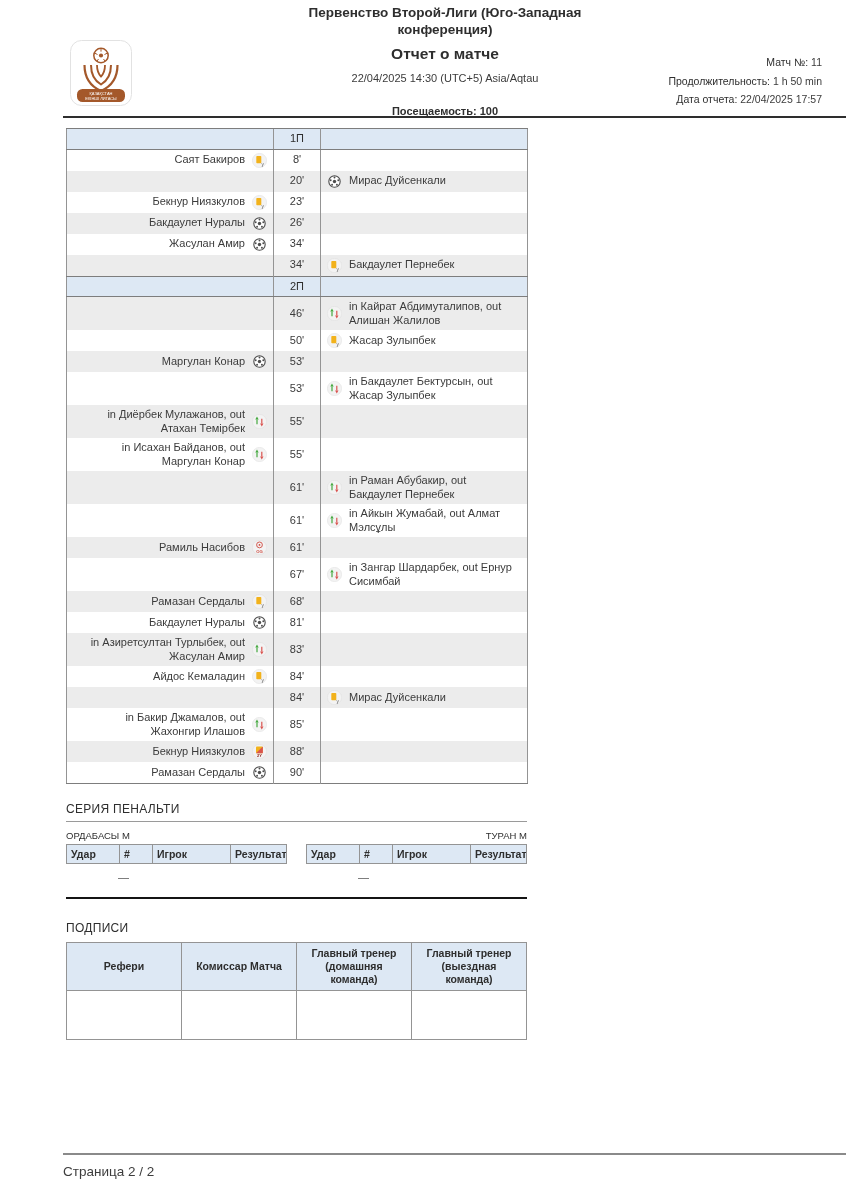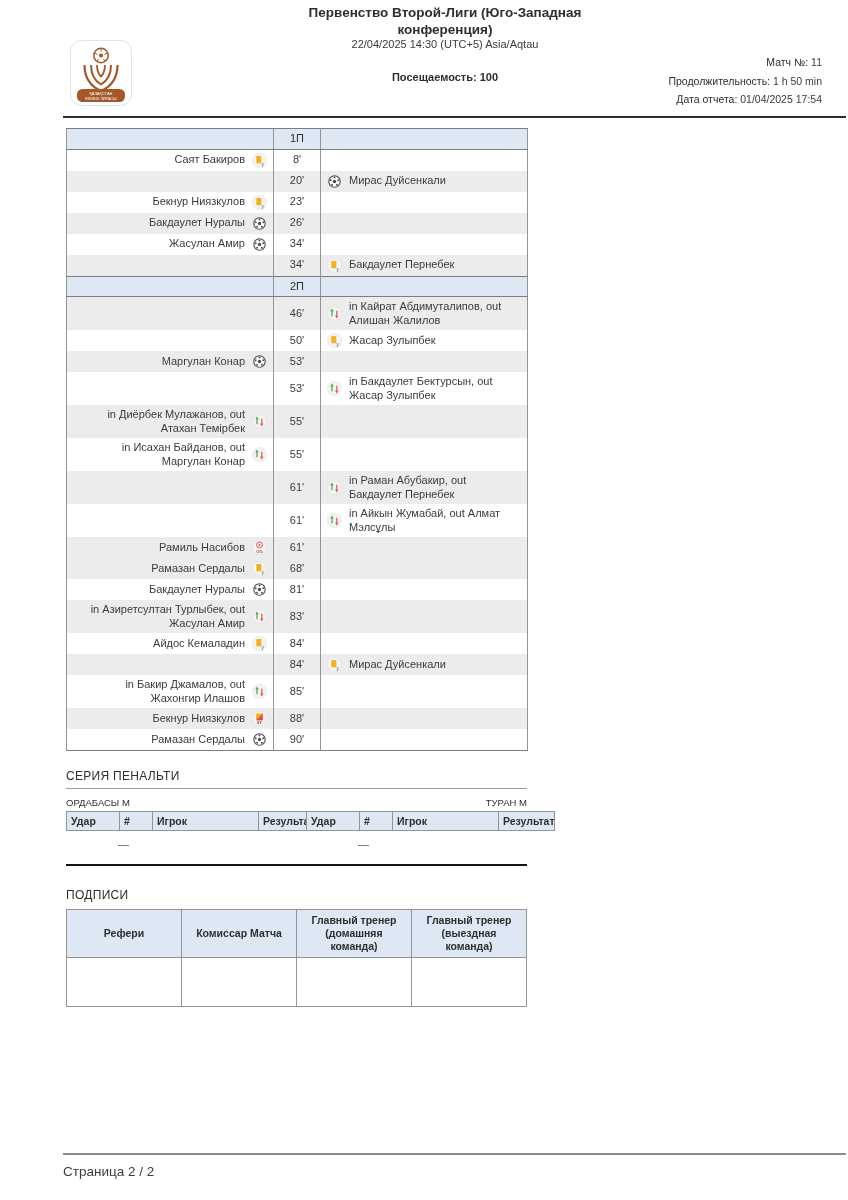--- a/index.html
+++ b/index.html
@@ -5,21 +5,21 @@
   html,body { margin:0; padding:0; background:#ffffff; }
   body { width:848px; height:1200px; font-family:"Liberation Sans", sans-serif; color:#3b3b3b; }
   .page { position:relative; width:848px; height:1200px; background:#fff; overflow:hidden; }
 
   
   .header { position:relative; height:118px; }
   .logo { position:absolute; left:70px; top:40px; }
   .h-center { position:absolute; left:290px; top:4px; width:310px; text-align:center; }
   .h-title { font-size:13.5px; font-weight:bold; line-height:17px; color:#2e2e2e; }
   .h-report { font-size:15.5px; font-weight:bold; margin-top:7px; color:#2e2e2e; }
-  .h-datetime { font-size:11px; color:#3b3b3b; }
+  .h-datetime { font-size:11px; margin-top:9px; color:#3b3b3b; }
   .h-attendance { font-size:11px; font-weight:bold; margin-top:21px; color:#2e2e2e; }
   .h-right { position:absolute; right:26px; top:53px; text-align:right; font-size:10.5px; line-height:18.5px; color:#3b3b3b; }
   .h-right .lbl { font-weight:normal; color:#2e2e2e; }
   .header-rule { position:absolute; left:63px; right:2px; top:116px; border-bottom:2px solid #2e2e2e; }
 
   
   .content { position:absolute; left:66px; top:128px; width:461px; }
 
   
   table.events { border-collapse:collapse; table-layout:fixed; width:461px;
@@ -36,21 +36,21 @@
   .evt-icon { flex:0 0 auto; width:15px; height:15px; display:inline-block; }
   .evt-icon svg { display:block; }
 
   
   .pen-section { margin-top:18px; }
   .sec-label { font-size:12px; color:#2e2e2e; letter-spacing:0.3px; }
   .pen-rule { border-bottom:1px solid #9a9a9a; margin-top:5px; }
   .pen-teams { display:flex; justify-content:space-between; margin-top:8px; font-size:9.5px; color:#2e2e2e; }
   .pen-tables { display:flex; justify-content:space-between; margin-top:3px; }
   .pen-block { width:221px; }
-  table.pen { border-collapse:collapse; table-layout:fixed; width:249px; font-size:10.5px; }
+  table.pen { border-collapse:collapse; table-layout:fixed; width:221px; font-size:10.5px; }
   table.pen th { background:#dde8f4; border:1px solid #949494; font-weight:bold; text-align:left;
     padding:3px 4px; white-space:nowrap; overflow:hidden; color:#2e2e2e; }
   th.pen-c0 { width:44px; }
   th.pen-c1 { width:24px; text-align:center; }
   th.pen-c3 { width:47px; }
   .pen-dash { margin:7px 0 0 52px; color:#555; font-size:11px; }
   .thick-rule { border-bottom:2px solid #141414; margin-top:14px; }
 
   
   .sig-section { margin-top:22px; }
@@ -77,28 +77,29 @@
       <path d="M14.5 25 C14.5 38 21 46.5 31 51 C41 46.5 47.5 38 47.5 25" fill="none" stroke="#a4582a" stroke-width="2.2"></path>
       <path d="M21 25 C21 34 25 41 31 44.5 C37 41 41 34 41 25" fill="none" stroke="#a4582a" stroke-width="2"></path>
       <path d="M27 25 C27 30 28.5 34 31 36.5 C33.5 34 35 30 35 25" fill="none" stroke="#a4582a" stroke-width="1.8"></path>
       <rect x="7" y="49" width="48" height="13" rx="5.5" fill="#a4582a"></rect>
       <text x="31" y="54.8" text-anchor="middle" font-size="4" fill="#ffffff">ҚАЗАҚСТАН</text>
       <text x="31" y="59.8" text-anchor="middle" font-size="4" fill="#ffffff">ЕКІНШІ ЛИГАСЫ</text>
     </svg>
 
     <div class="h-center">
       <div class="h-title">Первенство Второй-Лиги (Юго-Западная конференция)</div>
+      <div class="h-report">Отчет о матче</div>
       <div class="h-datetime">22/04/2025 14:30 (UTC+5) Asia/Aqtau</div>
       <div class="h-attendance">Посещаемость: 100</div>
     </div>
 
     <div class="h-right">
       <div><span class="lbl">Матч №:</span><span> 11</span></div>
       <div><span class="lbl">Продолжительность:</span><span> 1 h 50 min</span></div>
-      <div><span class="lbl">Дата отчета:</span><span> 01/04/2025 17:54</span></div>
+      <div><span class="lbl">Дата отчета:</span><span> 22/04/2025 17:57</span></div>
     </div>
 
     <div class="header-rule"></div>
   </div>
 
   <div class="content">
 
     <table class="events">
       <colgroup>
           <col style="width:207px">
@@ -377,20 +378,38 @@
                     <circle cx="7.5" cy="7.5" r="7.1" fill="#f3f3f3" stroke="#e1e1e1" stroke-width="0.6"></circle>
                     <circle cx="7.5" cy="4.9" r="2.9" fill="none" stroke="#cf4a3f" stroke-width="0.9"></circle>
                     <circle cx="7.5" cy="4.9" r="0.9" fill="#cf4a3f"></circle>
                     <text x="7.5" y="13" text-anchor="middle" font-size="4.2" font-weight="bold" fill="#cf4a3f" font-family="sans-serif">OG</text>
                   </svg>
                 </span>
               </div>
             </td>
             <td class="c-time">61'</td>
             <td class="c-away"></td>
+          </tr>
+          <tr class="event-row">
+            <td class="c-home"></td>
+            <td class="c-time">67'</td>
+            <td class="c-away">
+              <div class="cellflex">
+                <span class="evt-icon">
+                  <svg xmlns="http://www.w3.org/2000/svg" width="15" height="15" viewBox="0 0 15 15">
+                    <circle cx="7.5" cy="7.5" r="7.1" fill="#f3f3f3" stroke="#e1e1e1" stroke-width="0.6"></circle>
+                    <line x1="5" y1="10.2" x2="5" y2="5.4" stroke="#44a83f" stroke-width="1.2"></line>
+                    <polygon points="5,2.6 3.3,5.4 6.7,5.4" fill="#44a83f"></polygon>
+                    <line x1="9.8" y1="4.8" x2="9.8" y2="9.6" stroke="#d9534f" stroke-width="1.2"></line>
+                    <polygon points="9.8,12.4 8.1,9.6 11.5,9.6" fill="#d9534f"></polygon>
+                  </svg>
+                </span>
+                <span class="evt-text">in Зангар Шардарбек, out Ернур Сисимбай</span>
+              </div>
+            </td>
           </tr>
           <tr class="event-row alt">
             <td class="c-home">
               <div class="cellflex">
                 <span class="evt-text">Рамазан Сердалы</span>
                 <span class="evt-icon">
                   <svg xmlns="http://www.w3.org/2000/svg" width="15" height="15" viewBox="0 0 15 15">
                     <circle cx="7.5" cy="7.5" r="7.1" fill="#f3f3f3" stroke="#e1e1e1" stroke-width="0.6"></circle>
                     <rect x="4.3" y="2.9" width="5" height="7.4" rx="0.8" fill="#f2b21b"></rect>
                     <text x="9.6" y="12.6" font-size="4.6" fill="#555" font-family="sans-serif">y</text>

